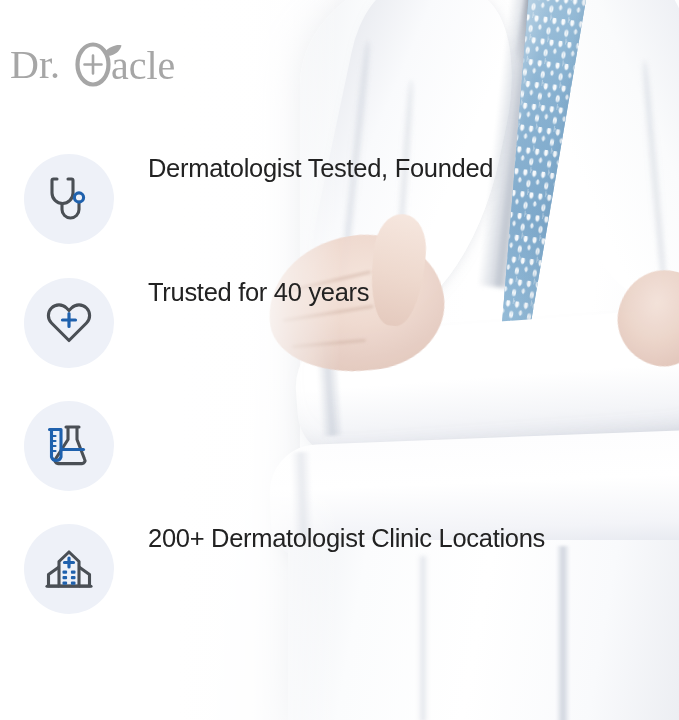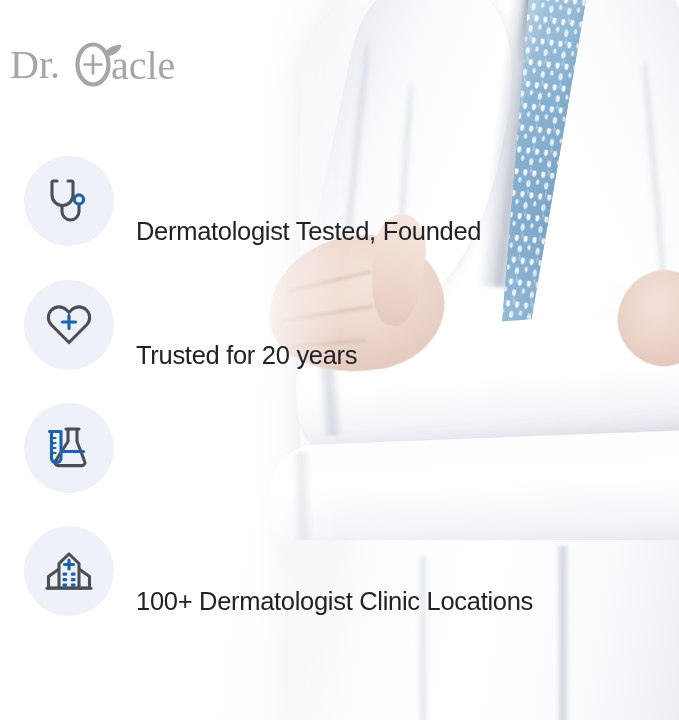--- a/index.html
+++ b/index.html
@@ -237,22 +237,23 @@
   
   .features {
     position: absolute;
     left: 0; top: 0;
     width: 679px;
   }
   .feature-row {
     position: absolute;
     left: 24px;
     display: flex;
-    align-items: flex-end;
+    align-items: flex-start;
     height: 92px;
+    gap: 12px;
   }
   .feature-row:nth-child(1) { top: 154px; }
   .feature-row:nth-child(2) { top: 278px; }
   .feature-row:nth-child(3) { top: 401px; }
   .feature-row:nth-child(4) { top: 524px; }
 
   .icon-circle {
     width: 90px; height: 90px;
     border-radius: 50%;
     background: #eef1f8;
@@ -338,21 +339,21 @@
       <div class="feature-label">Dermatologist Tested, Founded</div>
     </div>
 
     <div class="feature-row">
       <div class="icon-circle">
         <svg width="56" height="56" viewBox="0 0 56 56" fill="none" aria-hidden="true">
           <path d="M28 45.5 L10.5 28 a10.6 10.6 0 0 1 0 -15 a10.6 10.6 0 0 1 15 0 L28 15.5 L30.5 13 a10.6 10.6 0 0 1 15 0 a10.6 10.6 0 0 1 0 15 Z" stroke="#4a4f55" stroke-width="3.1" stroke-linejoin="round" fill="none"></path>
           <path d="M28 18.5 v13 M21.5 25 h13" stroke="#1f61ad" stroke-width="3.2" stroke-linecap="round"></path>
         </svg>
       </div>
-      <div class="feature-label">Trusted for 20 years</div>
+      <div class="feature-label">Trusted for 40 years</div>
     </div>
 
     <div class="feature-row">
       <div class="icon-circle">
         <svg width="56" height="56" viewBox="0 0 56 56" fill="none" aria-hidden="true">
 
           <path d="M25 9 h13 M27 9 v12.5 L14.5 41 a3 3 0 0 0 2.6 4.6 h23.8 a3 3 0 0 0 2.6 -4.6 L36 21.5 V9" stroke="#4a4f55" stroke-width="3.1" stroke-linecap="round" stroke-linejoin="round" fill="none"></path>
 
           <path d="M20.5 31.5 h22" stroke="#1f61ad" stroke-width="3.1" stroke-linecap="round"></path>
 
@@ -377,17 +378,17 @@
           <path d="M28 17 v9 M23.5 21.5 h9" stroke="#1f61ad" stroke-width="3.2" stroke-linecap="round"></path>
 
           <rect x="21.5" y="29.5" width="4.6" height="3.2" rx="1" fill="#1f61ad"></rect>
           <rect x="29.9" y="29.5" width="4.6" height="3.2" rx="1" fill="#1f61ad"></rect>
           <rect x="21.5" y="35" width="4.6" height="3.2" rx="1" fill="#1f61ad"></rect>
           <rect x="29.9" y="35" width="4.6" height="3.2" rx="1" fill="#1f61ad"></rect>
           <rect x="21.5" y="40.5" width="4.6" height="3.2" rx="1" fill="#1f61ad"></rect>
           <rect x="29.9" y="40.5" width="4.6" height="3.2" rx="1" fill="#1f61ad"></rect>
         </svg>
       </div>
-      <div class="feature-label">100+ Dermatologist Clinic Locations</div>
+      <div class="feature-label">200+ Dermatologist Clinic Locations</div>
     </div>
 
   </div>
 </div>
 
 </body></html>

